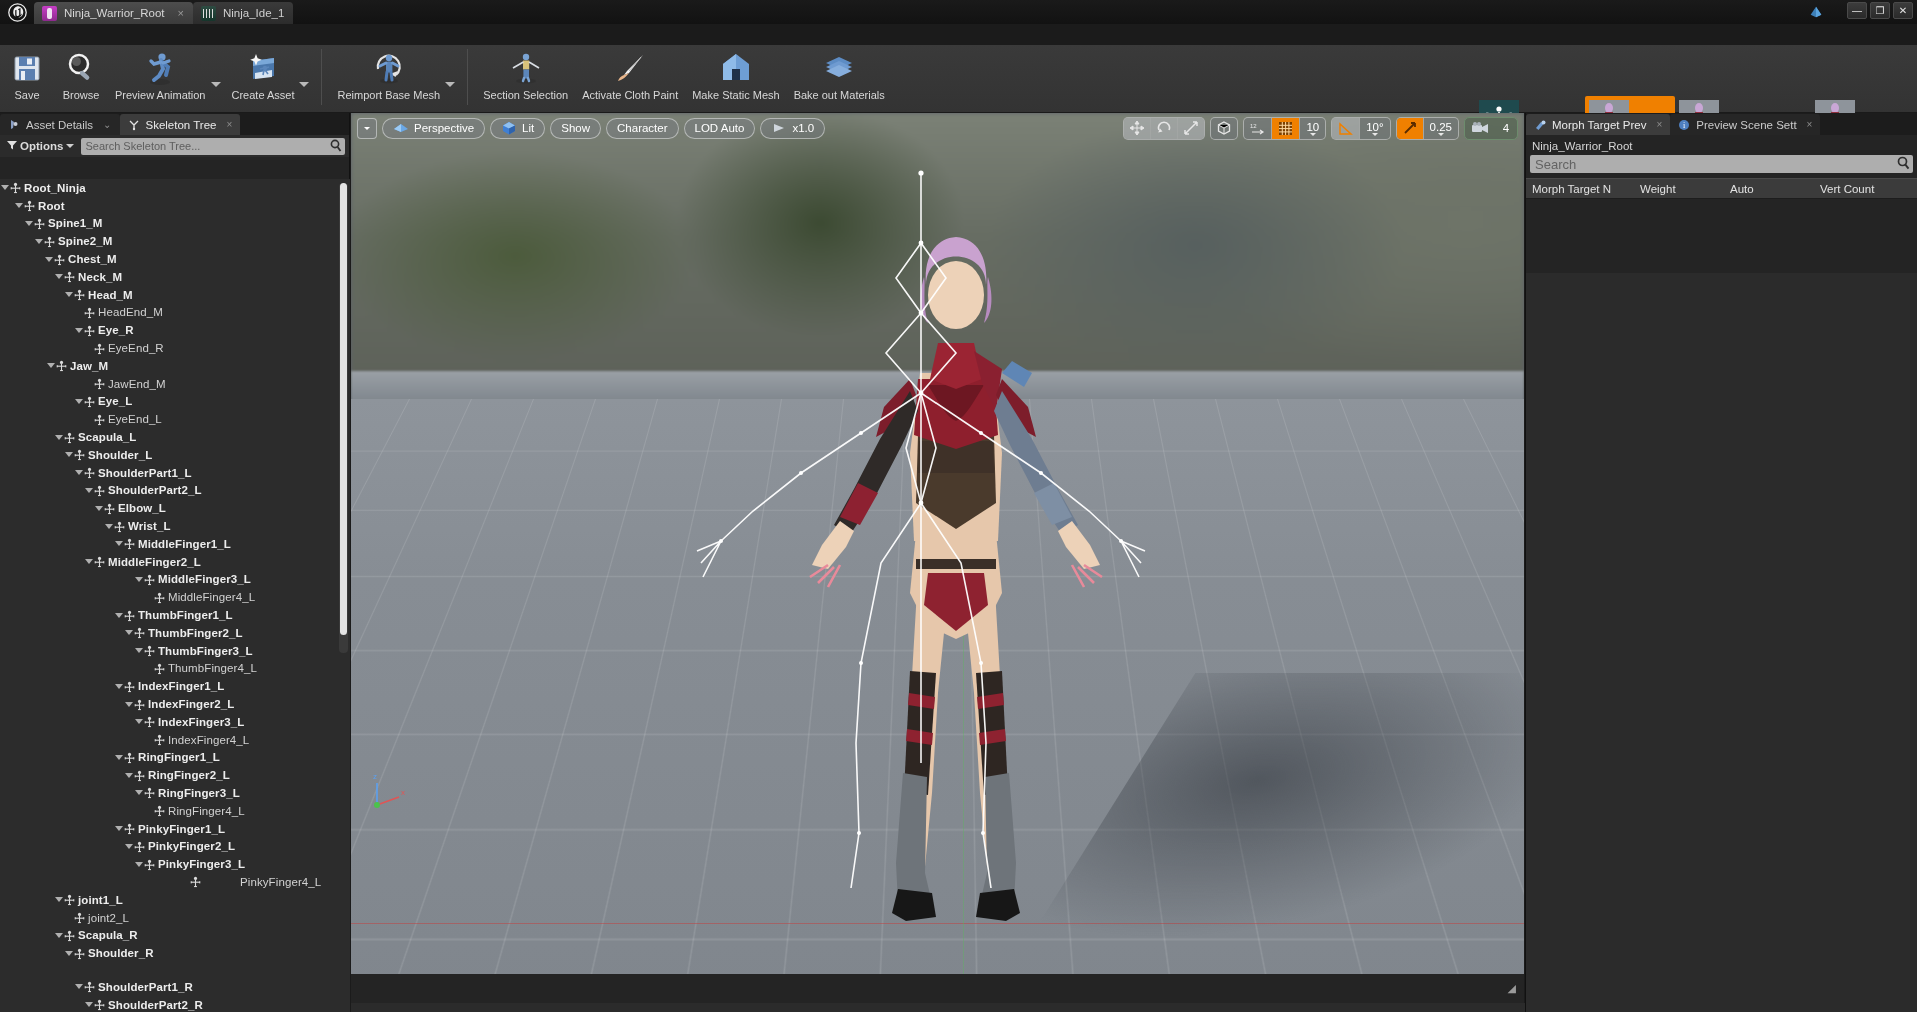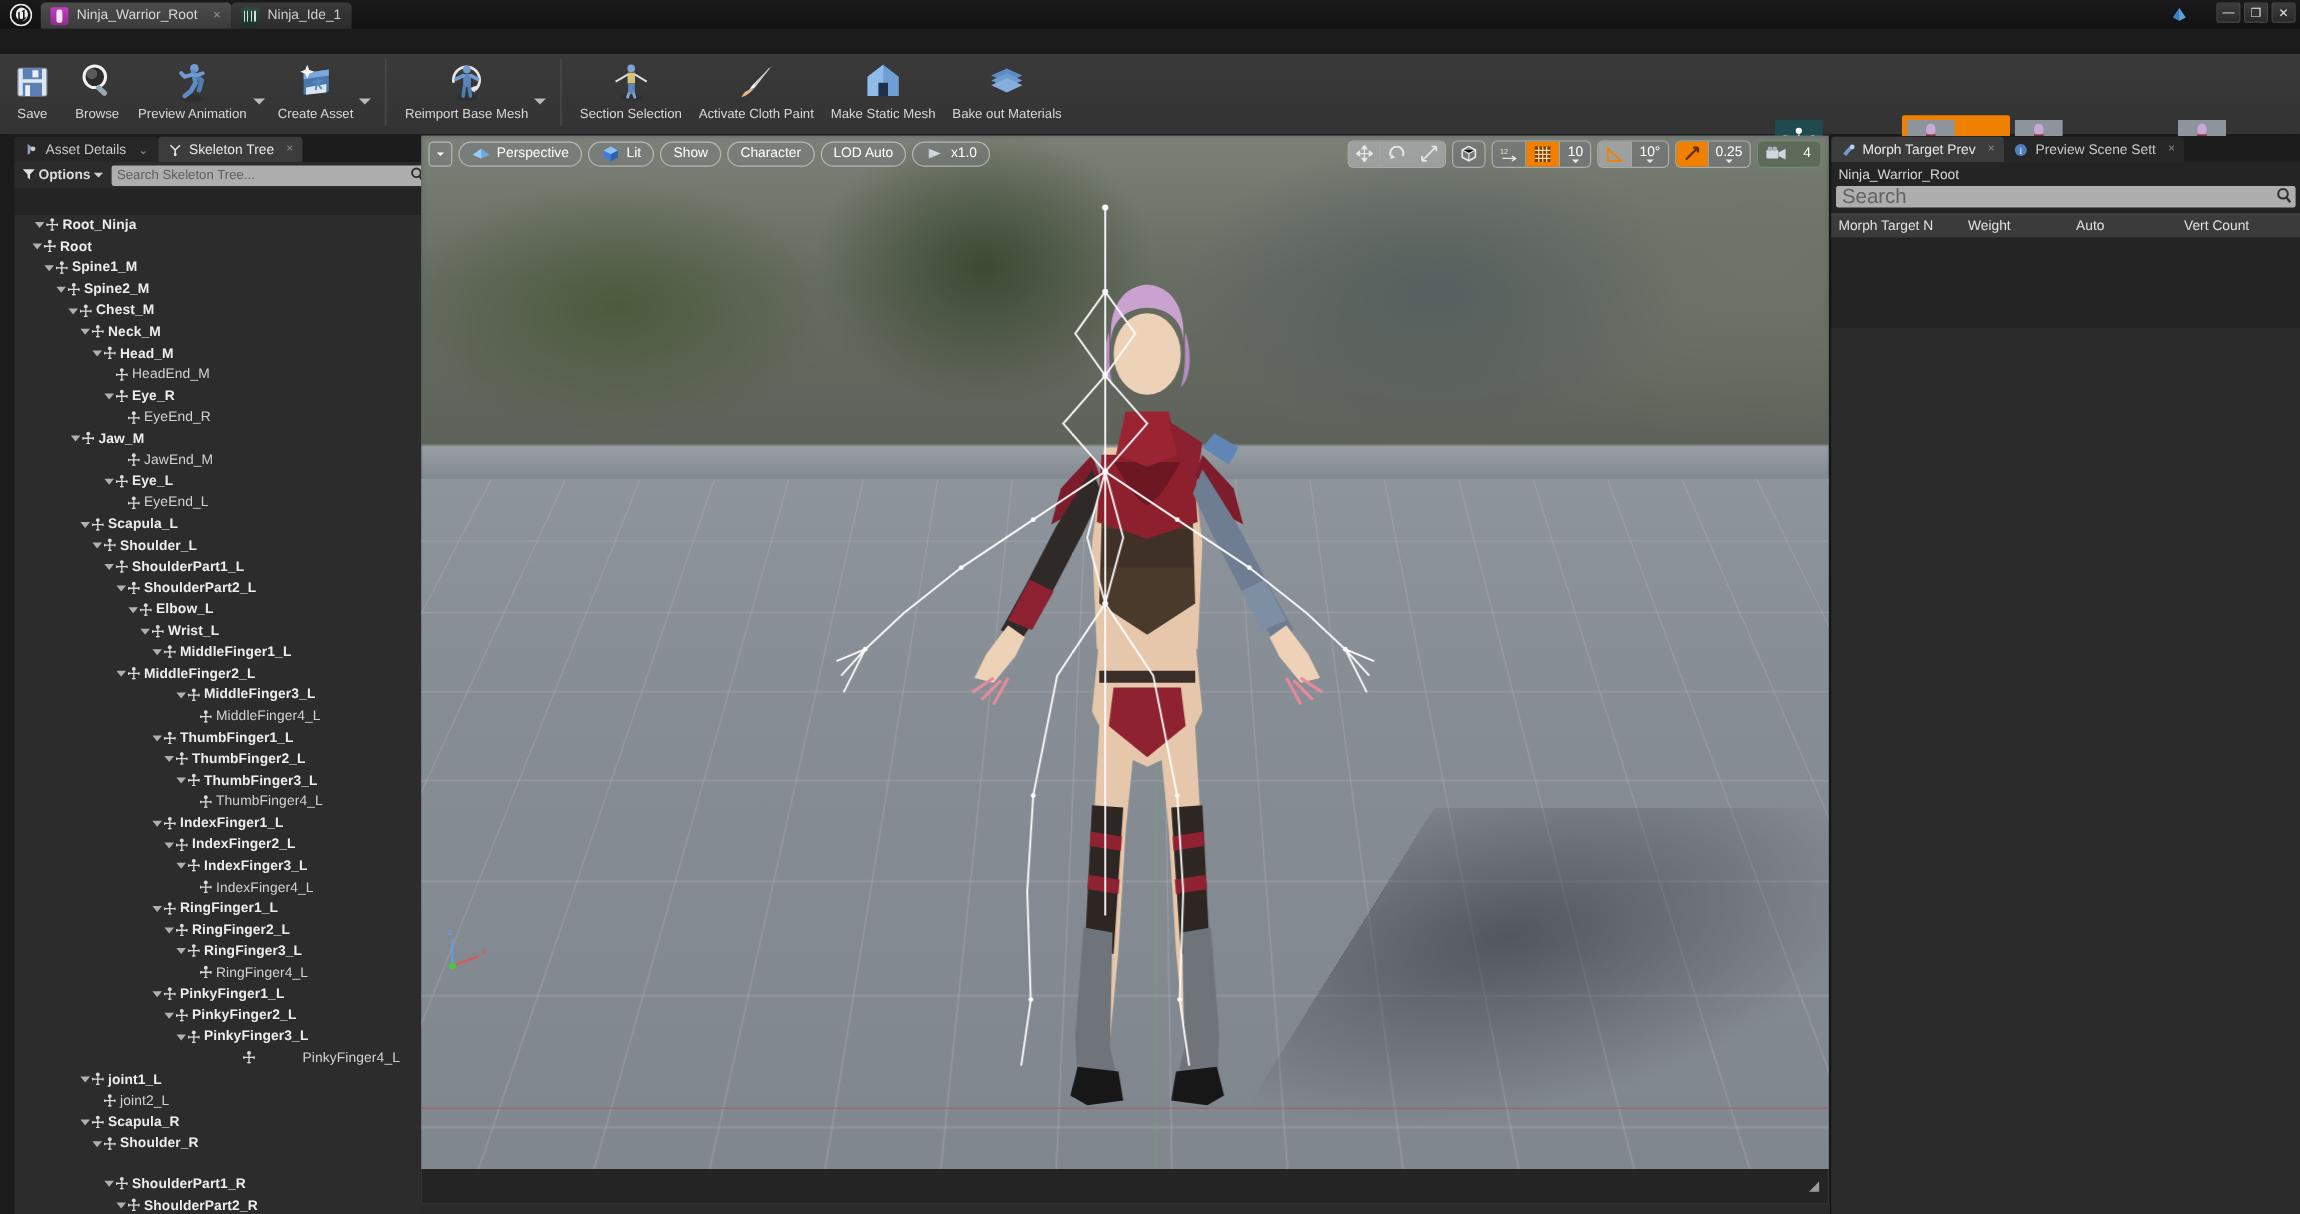--- a/index.html
+++ b/index.html
@@ -93,21 +93,21 @@
   .mode-thumb{ width:40px; height:48px; border-radius:1px; display:block; }
   .mode-lbl{ font-size:13px; color:#efefef; }
   .mode-btn.active .mode-lbl{ color:#ffffff; }
   .mode-caret{
     width:0;height:0;border-left:5px solid transparent;border-right:5px solid transparent;
     border-top:5px solid #cfcfcf; margin-left:2px;
   }
 
   
   .leftpanel{
-    position:absolute; left:12px; top:113px; width:350px; height:899px;
+    position:absolute; left:0; top:113px; width:350px; height:899px;
     background:#242424; border-right:1px solid #111;
   }
   .paneltabs{ display:flex; height:22px; background:#1c1c1c; align-items:flex-end; }
   .ptab{
     display:flex; align-items:center; gap:6px; height:21px; padding:0 8px;
     font-size:11.5px; color:#cacaca;
     border-top-left-radius:3px; border-top-right-radius:3px;
   }
   .ptab.active{ background:#3c3c3c; color:#eaeaea; }
   .ptab.inactive{ background:#262626; }
@@ -228,21 +228,21 @@
   
   .rightpanel{
     position:absolute; left:1525px; top:113px; width:392px; height:899px;
     background:#242424; border-left:1px solid #111;
   }
   .rp-assetname{ font-size:11.5px; color:#d6d6d6; padding:5px 6px 3px 6px; }
   .rp-search{
     margin:0 4px; height:18px; background:#aeaeae; border-radius:2px;
     display:flex; align-items:center; padding:0 5px; position:relative;
   }
-  .rp-search .ph{ font-size:17px; color:#636363; }
+  .rp-search .ph{ font-size:13px; color:#636363; }
   .rp-cols{
     display:flex; align-items:center; height:21px; margin-top:5px;
     background:#3b3b3b; border-top:1px solid #4a4a4a; border-bottom:1px solid #1d1d1d;
   }
   .rp-col{ font-size:11.5px; color:#e2e2e2; padding:0 6px; }
   .rp-body{ position:absolute; left:0; top:160px; width:392px; height:739px; background:#2b2b2b; }
 
   
   .bottombar{
     position:absolute; left:351px; top:1003px; width:1566px; height:9px;
@@ -518,21 +518,21 @@
           <svg width="12" height="13" viewBox="0 0 12 13">
               <circle cx="5" cy="5" r="3.6" fill="none" stroke="#2e2e2e" stroke-width="1.6"></circle>
               <line x1="7.6" y1="8" x2="10.5" y2="12" stroke="#2e2e2e" stroke-width="1.8"></line>
             </svg>
         </span>
       </div>
     </div>
 
     <div class="treewrap">
       <div id="tree-rows">
-          <div class="trow" style="padding-left: 16px;">
+          <div class="trow" style="padding-left: 0;">
             <span class="tarrow">
               <i></i>
             </span>
             <span class="bone-ico"><svg width="13" height="13" viewBox="0 0 13 13">
                 <circle cx="6.5" cy="2.4" r="1.6" fill="#dcdcdc"></circle>
                 <path d="M6.5 4 L6.5 11" stroke="#dcdcdc" stroke-width="1.1"></path>
                 <path d="M2 6.2 L11 6.2" stroke="#dcdcdc" stroke-width="1.1"></path>
                 <path d="M2.2 5.2 L2.2 7.4 M10.8 5.2 L10.8 7.4 M5 10.6 L8 10.6" stroke="#dcdcdc" stroke-width="1"></path>
               </svg></span>
             <span class="tlabel">Root_Ninja</span>

